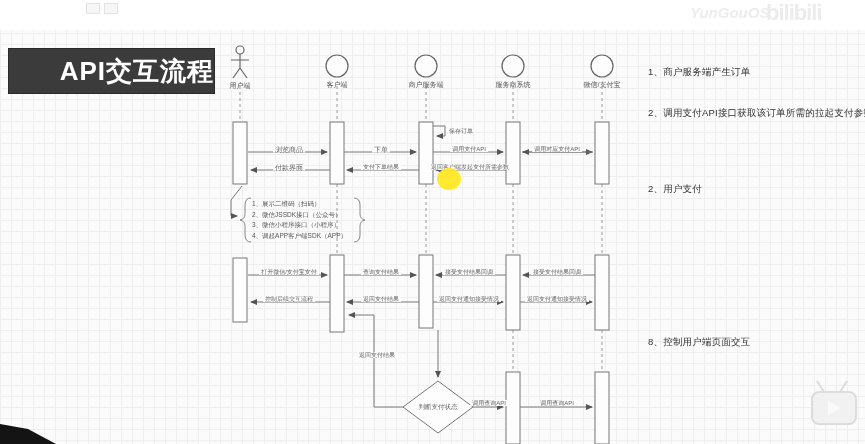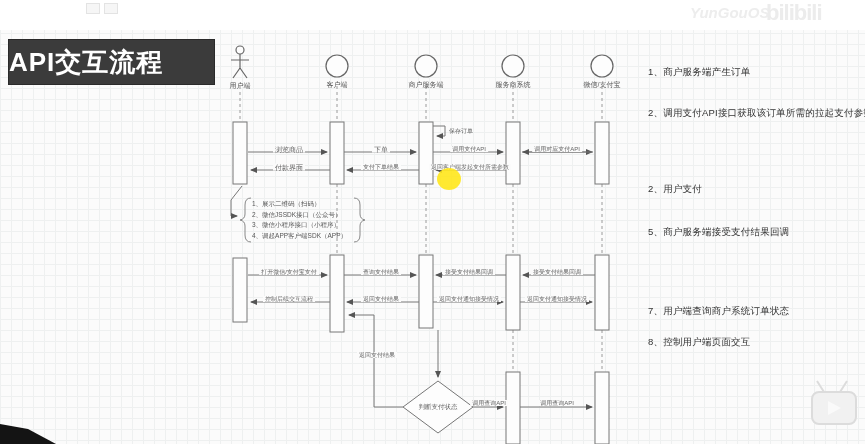--- a/index.html
+++ b/index.html
@@ -2,22 +2,22 @@
 <html><head>
 <meta charset="utf-8">
 <style>
   html,body{margin:0;padding:0;background:#fff;font-family:"Liberation Sans","DejaVu Sans",sans-serif;}
   .stage{position:relative;width:865px;height:444px;overflow:hidden;
     background-color:#fbfbfb;
     background-image:linear-gradient(to right,#eef0f0 1px,transparent 1px),
                      linear-gradient(to bottom,#eef0f0 1px,transparent 1px);
     background-size:11px 11px;}
   svg.canvas{position:absolute;left:0;top:0;z-index:1;}
-  .title-box{position:absolute;left:8px;top:39px;width:205px;height:44px;z-index:4;
-    background:#3b3b3b;border:1px solid #2a2a2a;display:flex;align-items:center;justify-content:flex-start;}
+  .title-box{position:absolute;left:8px;top:48px;width:205px;height:44px;z-index:4;
+    background:#3b3b3b;border:1px solid #2a2a2a;display:flex;align-items:center;justify-content:flex-end;}
   .title-box span{color:#fff;font-size:26px;font-weight:700;letter-spacing:1px;}
   .ml{position:absolute;z-index:2;font-size:7px;color:#666;background:#fbfbfb;padding:0 2px;
       transform:translate(-50%,-50%);white-space:nowrap;line-height:1;}
   .xs{font-size:6px;}
   .nobg{background:transparent;}
   .actor-label{position:absolute;z-index:2;font-size:7px;color:#555;transform:translateX(-50%);white-space:nowrap;}
   .note{position:absolute;left:252px;top:199px;width:110px;z-index:2;font-size:6.5px;line-height:10.5px;color:#555;}
   .note span{display:block;white-space:nowrap;}
   .step{position:absolute;left:648px;z-index:2;font-size:9.5px;font-weight:400;color:#333;letter-spacing:.2px;white-space:nowrap;}
   .csdn{position:absolute;left:690px;top:417px;z-index:3;font-size:14px;color:#95999d;}
@@ -164,17 +164,15 @@
   <span class="ml xs" style="left:377px;top:355px">返回支付结果</span>
   <span class="ml nobg" style="left:438px;top:407px;font-size:6.5px">判断支付状态</span>
   <span class="ml xs" style="left:489px;top:403px">调用查询API</span>
   <span class="ml xs" style="left:557px;top:403px">调用查询API</span>
 
   <div class="yellow-dot"></div>
 
   <span class="step" style="top:66px">1、商户服务端产生订单</span>
   <span class="step" style="top:107px">2、调用支付API接口获取该订单所需的拉起支付参数</span>
   <span class="step" style="top:183px">2、用户支付</span>
-  <span class="step" style="top:226px">5、商户服务端接受支付结果回调</span>
-  <span class="step" style="top:305px">7、用户端查询商户系统订单状态</span>
   <span class="step" style="top:336px">8、控制用户端页面交互</span>
 
 </div>
 
 </body></html>

